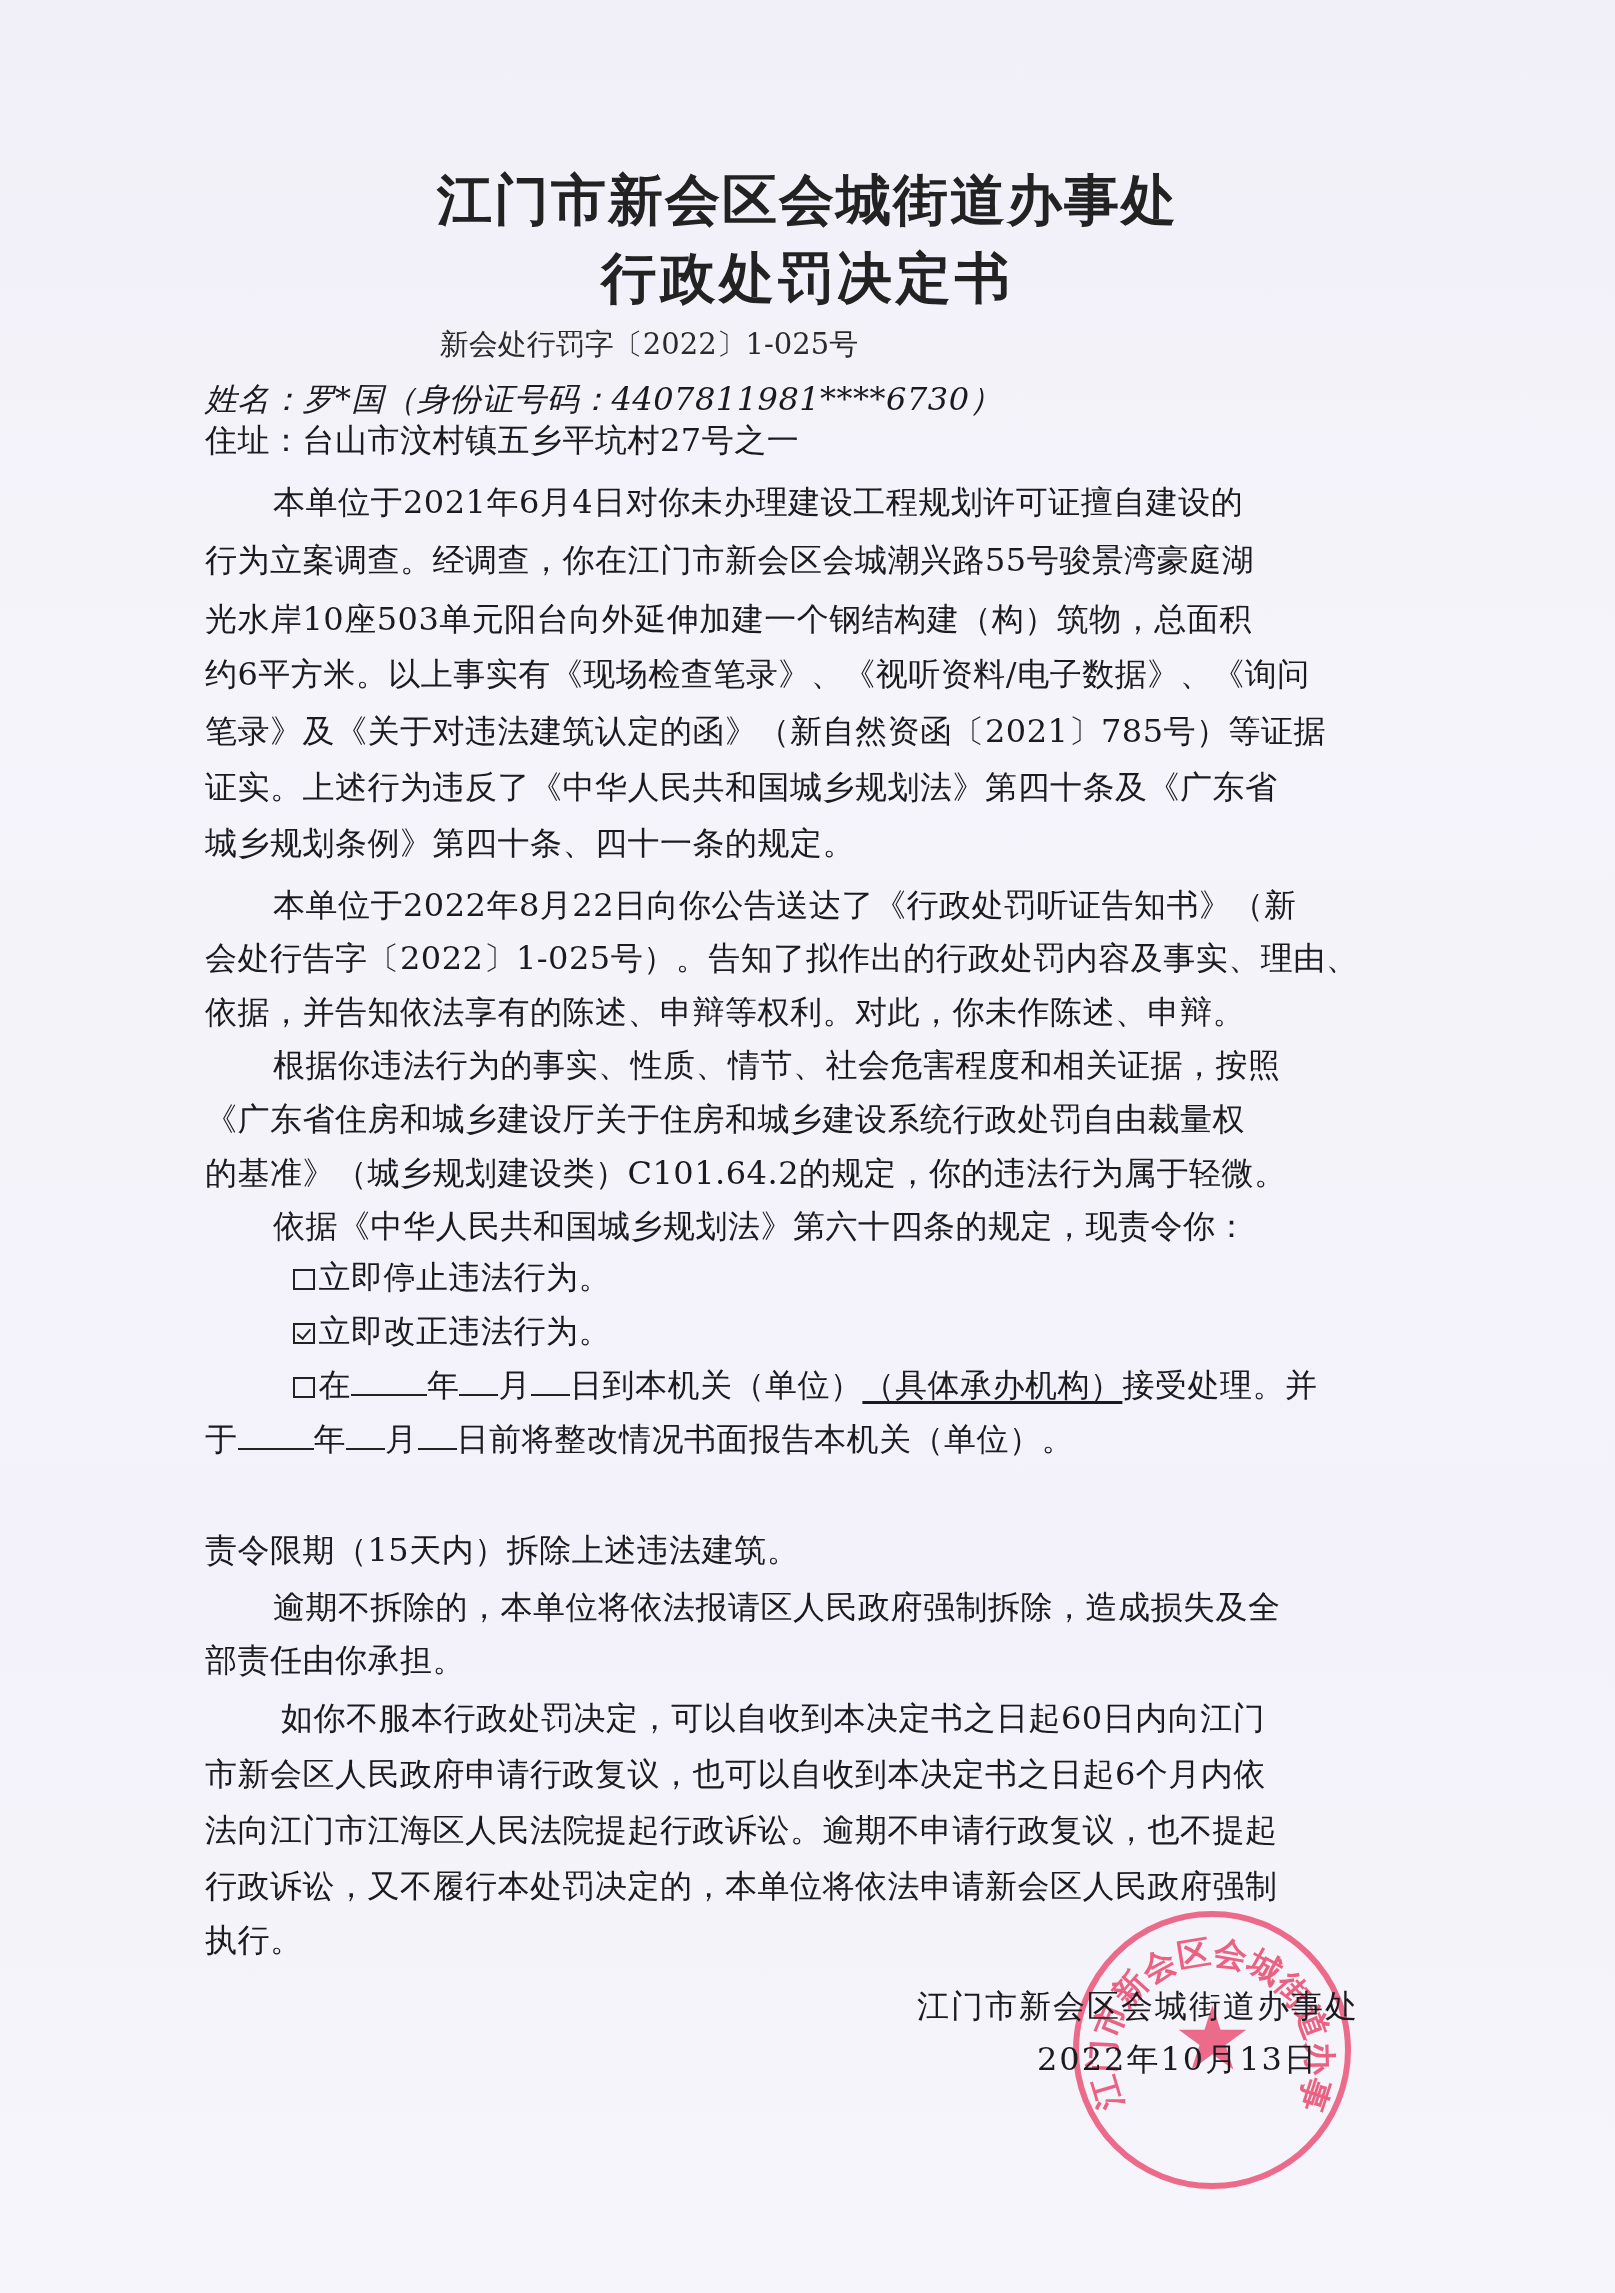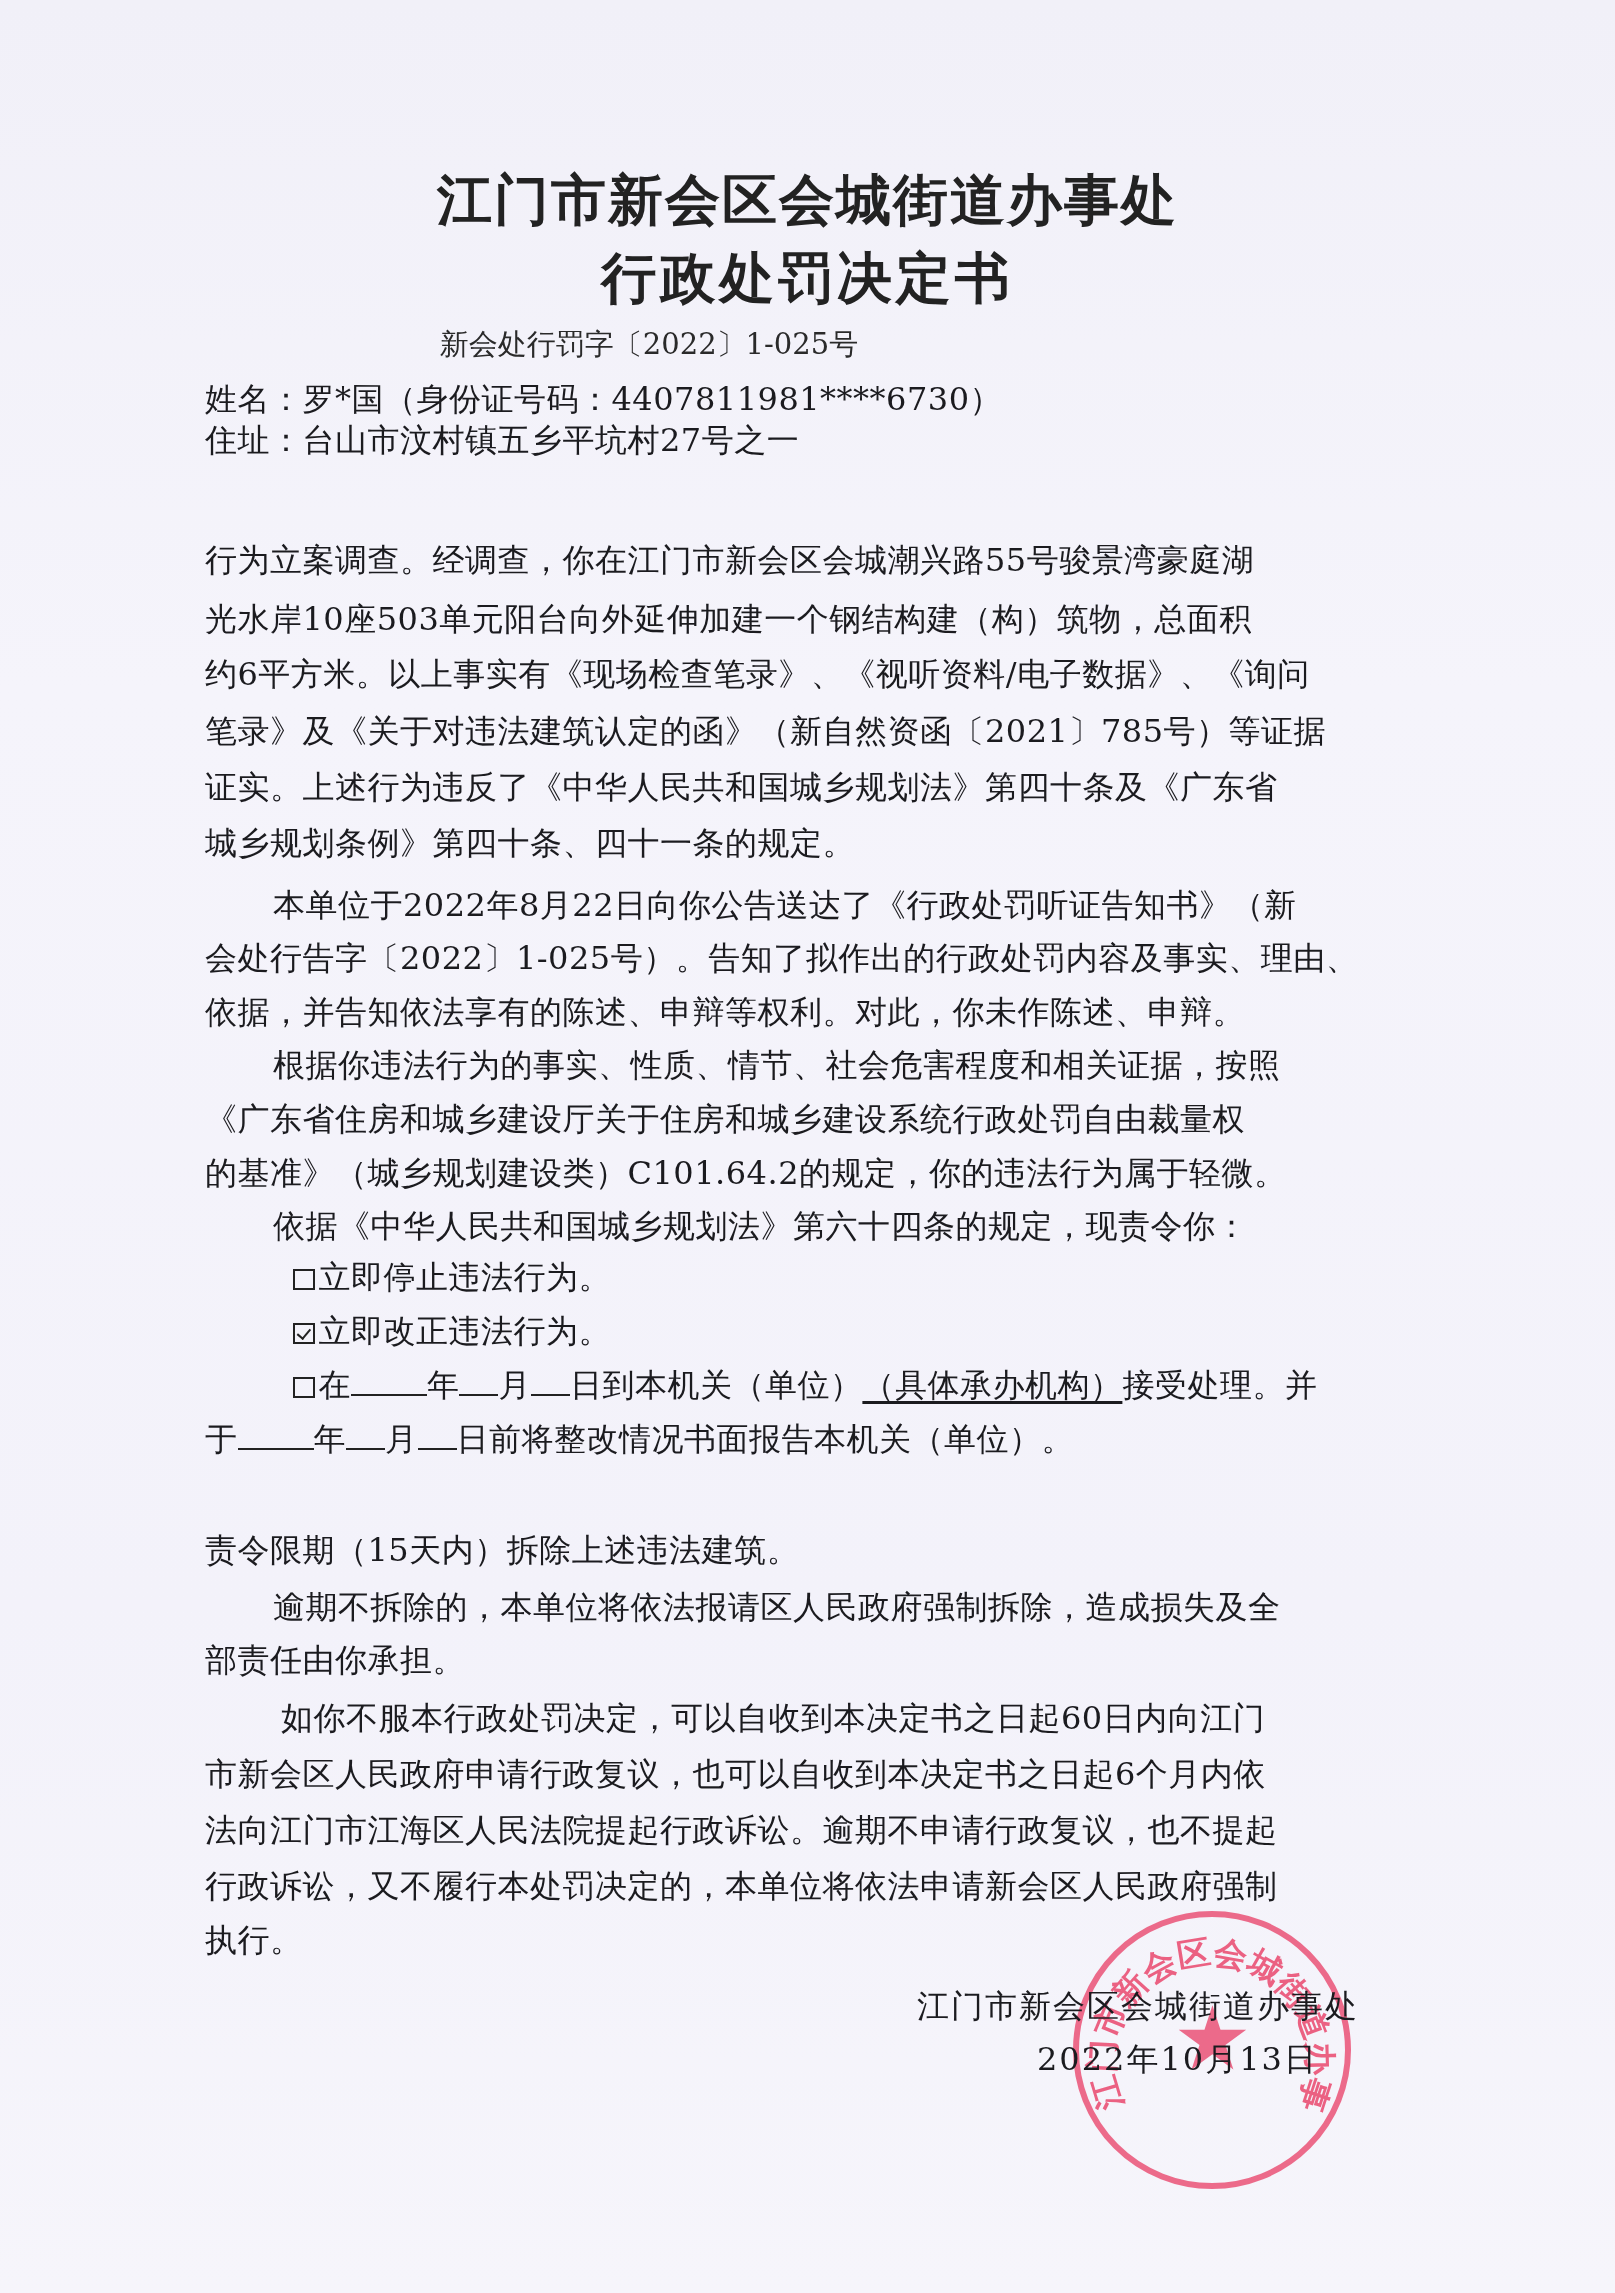--- a/index.html
+++ b/index.html
@@ -64,23 +64,24 @@
   </style>
 </head>
 <body>
 
 <div class="page">
 
   <div class="title t1">江门市新会区会城街道办事处</div>
   <div class="title t2">行政处罚决定书</div>
   <div class="docno">新会处行罚字〔2022〕1-025号</div>
 
-  <div class="line" style="top:380px;">姓名：罗*国（身份证号码：4407811981****6730）</div>
+  <div class="line" style="top:380px;font-style:italic;">姓名：罗*国（身份证号码：4407811981****6730）</div>
   <div class="line" style="top:421px;">住址：台山市汶村镇五乡平坑村27号之一</div>
 
+  <div class="line indent" style="top:483px;">本单位于2021年6月4日对你未办理建设工程规划许可证擅自建设的</div>
   <div class="line" style="top:541px;">行为立案调查。经调查，你在江门市新会区会城潮兴路55号骏景湾豪庭湖</div>
   <div class="line" style="top:600px;">光水岸10座503单元阳台向外延伸加建一个钢结构建（构）筑物，总面积</div>
   <div class="line" style="top:655px;">约6平方米。以上事实有《现场检查笔录》、《视听资料/电子数据》、《询问</div>
   <div class="line" style="top:712px;">笔录》及《关于对违法建筑认定的函》（新自然资函〔2021〕785号）等证据</div>
   <div class="line" style="top:768px;">证实。上述行为违反了《中华人民共和国城乡规划法》第四十条及《广东省</div>
   <div class="line" style="top:824px;">城乡规划条例》第四十条、四十一条的规定。</div>
 
   <div class="line indent" style="top:886px;">本单位于2022年8月22日向你公告送达了《行政处罚听证告知书》（新</div>
   <div class="line" style="top:939px;">会处行告字〔2022〕1-025号）。告知了拟作出的行政处罚内容及事实、理由、</div>
   <div class="line" style="top:993px;">依据，并告知依法享有的陈述、申辩等权利。对此，你未作陈述、申辩。</div>

